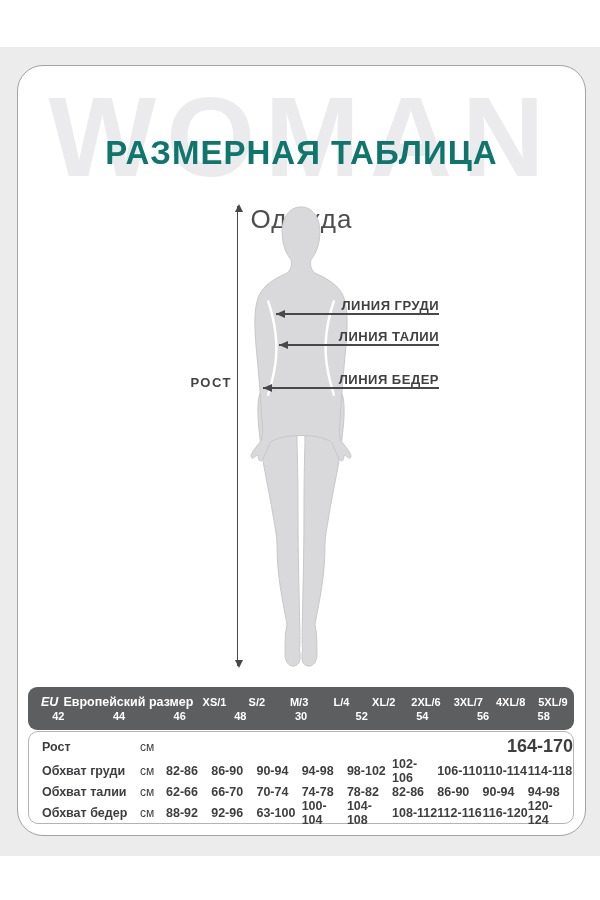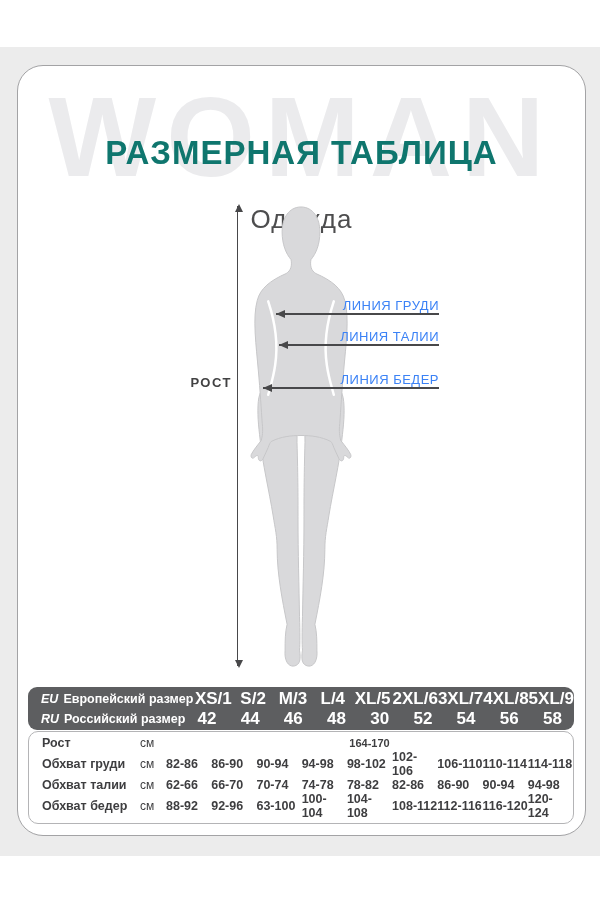--- a/index.html
+++ b/index.html
@@ -28,46 +28,46 @@
   .rost-line::before { content:""; position:absolute; left:-3.25px; top:-2px;
                border-left:4px solid transparent; border-right:4px solid transparent;
                border-bottom:8px solid #48484a; }
   .rost-line::after { content:""; position:absolute; left:-3.25px; bottom:-2px;
                border-left:4px solid transparent; border-right:4px solid transparent;
                border-top:8px solid #48484a; }
   .rost-label { position:absolute; left:150px; top:309px; width:64px; text-align:right;
                 font-size:13px; font-weight:700; letter-spacing:1.5px; color:#424243; }
 
   .measure { position:absolute; height:17px; border-bottom:2px solid #48484a;
-             text-align:right; font-size:13px; font-weight:400; letter-spacing:0.5px;
-             color:#3b82f6; line-height:15px; }
+             text-align:right; font-size:13px; font-weight:700; letter-spacing:0.5px;
+             color:#404040; line-height:15px; }
   .measure::before { content:""; position:absolute; left:0; bottom:-5px;
              border-top:4px solid transparent; border-bottom:4px solid transparent;
              border-right:9px solid #48484a; }
   .m-chest { left:258px; top:232px; width:163px; }
   .m-waist { left:261px; top:263px; width:160px; }
   .m-hip   { left:245px; top:306px; width:176px; }
 
   .thead { position:absolute; left:10px; top:621px; width:546px; height:43px;
            background:#5d5e60; border-radius:9px; display:flex; flex-direction:column;
-           justify-content:space-around; padding:2px 0; color:#ffffff; }
+           justify-content:space-around; padding:8px 0; color:#ffffff; }
   .hrow { display:flex; align-items:center; }
   .hlabel { flex:0 0 137px; padding-left:13px; font-size:12.5px; font-weight:700; white-space:nowrap; }
   .hlabel i { font-style:italic; margin-right:5px; }
-  .thead .col { flex:1; text-align:center; font-size:17px; font-weight:700; }
+  .thead .col { flex:1; text-align:center; font-size:11px; font-weight:700; }
 
   .tbody { position:absolute; left:10px; top:665px; width:546px; height:93px;
            background:#ffffff; border:1px solid #b4b4b6; border-radius:10px;
            display:flex; flex-direction:column; justify-content:space-around;
            padding:4px 0; color:#3e3e40; }
   .brow { display:flex; align-items:center; }
   .blabel { flex:0 0 99px; padding-left:13px; font-size:12.5px; font-weight:700; white-space:nowrap; }
   .bunit  { flex:0 0 38px; text-align:center; font-size:12px; font-weight:400; }
   .tbody .col { flex:1; text-align:left; font-size:12.5px; font-weight:700; }
-  .bspan { flex:9; text-align:center; font-size:11px; font-weight:700; }
+  .bspan { flex:9; text-align:right; font-size:18px; font-weight:700; }
 </style>
 </head>
 <body>
 
 <div class="page">
   <div class="band"></div>
 
   <div class="card">
     <div class="watermark">WOMAN</div>
     <h1 class="title">РАЗМЕРНАЯ ТАБЛИЦА</h1>
@@ -114,30 +114,27 @@
 
     <div class="thead">
       <div class="hrow">
         <div class="hlabel">
           <i>EU</i><span>Европейский размер</span>
         </div>
         <div class="col">XS/1</div>
         <div class="col">S/2</div>
         <div class="col">M/3</div>
         <div class="col">L/4</div>
-        <div class="col">XL/5</div>
+        <div class="col">XL/2</div>
         <div class="col">2XL/6</div>
         <div class="col">3XL/7</div>
         <div class="col">4XL/8</div>
         <div class="col">5XL/9</div>
       </div>
       <div class="hrow">
-        <div class="hlabel">
-          <i>RU</i><span>Российский размер</span>
-        </div>
         <div class="col">42</div>
         <div class="col">44</div>
         <div class="col">46</div>
         <div class="col">48</div>
         <div class="col">30</div>
         <div class="col">52</div>
         <div class="col">54</div>
         <div class="col">56</div>
         <div class="col">58</div>
       </div>

